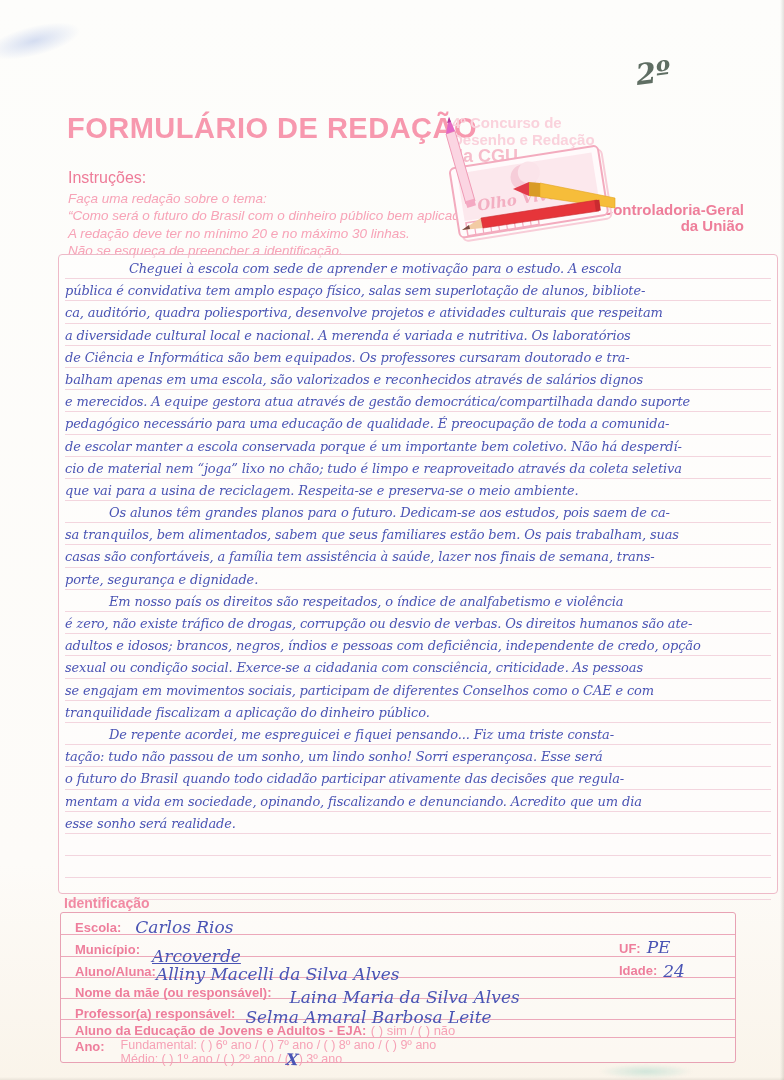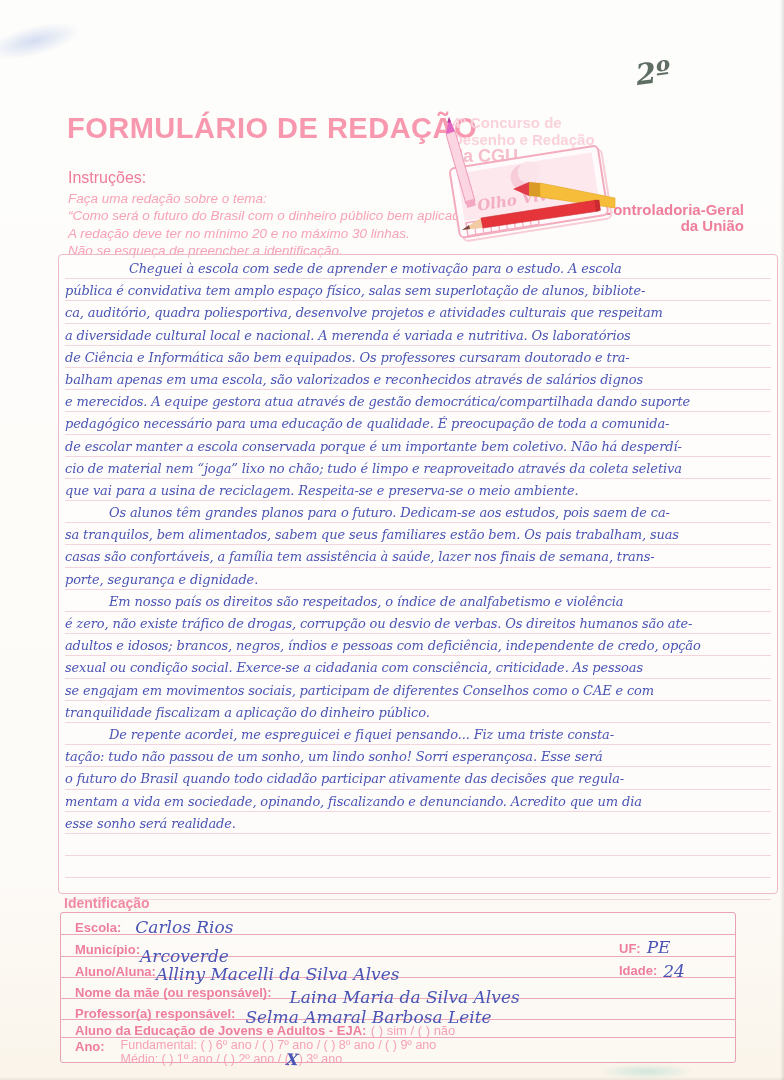--- a/index.html
+++ b/index.html
@@ -47,21 +47,21 @@
   .lbl{font-size:13px;font-weight:bold;color:#ee7e9c;}
   .opt{font-size:13px;color:#f6a2b6;}
   .hand{font-family:"DejaVu Serif",serif;font-style:italic;font-size:17px;color:#4a54b4;position:relative;z-index:3;}
   .r-esc{height:22px;} .r-mun{height:22px;} .r-alu{height:21px;}
   .r-mae{height:21px;} .r-pro{height:21px;} .r-eja{height:18px;padding-top:1px;}
   .r-ano{height:26px;display:flex;gap:16px;padding-top:1px;}
   .right-field{position:absolute;left:558px;top:2px;white-space:nowrap;}
   .ano-lines{font-size:12.5px;color:#f6a2b6;line-height:12.5px;white-space:nowrap;}
   .x-mark{font-family:"DejaVu Serif",serif;font-style:italic;font-weight:bold;font-size:16px;color:#4a54b4;
     display:inline-block;margin:0 -3px;transform:translateY(2px) rotate(3deg);}
-  .v-esc{margin-left:14px;top:1px;margin-top:28px;} .v-mun{top:8px;} .v-alu{top:4px;}
+  .v-esc{margin-left:14px;top:1px;margin-top:28px;} .v-mun{margin-left:12px;top:8px;text-decoration:underline;} .v-alu{top:4px;}
   .v-mae{margin-left:18px;top:6px;} .v-pro{margin-left:10px;top:5px;}
   .v-uf{margin-left:6px;top:0;text-align:right;} .v-ida{margin-left:6px;top:2px;text-align:right;}
 </style>
 </head>
 <body>
 
 <div class="abs smudge-tl"></div>
 <div class="abs edge-shadow-right"></div>
 <div class="abs edge-shadow-bottom"></div>
 <div class="abs smudge-bottom"></div>

